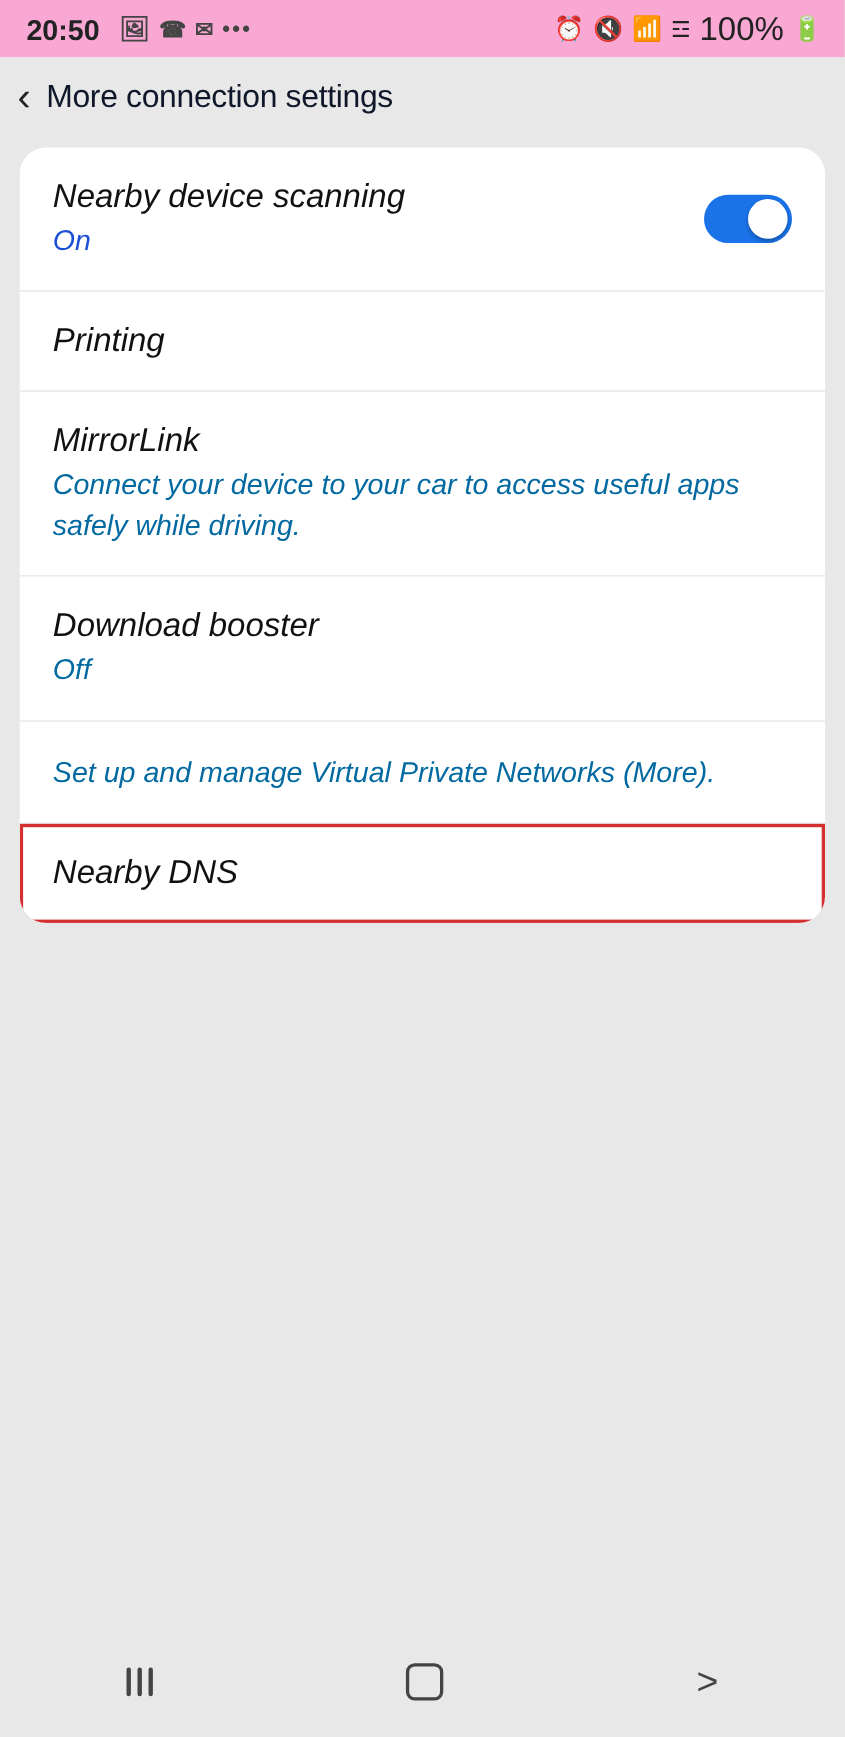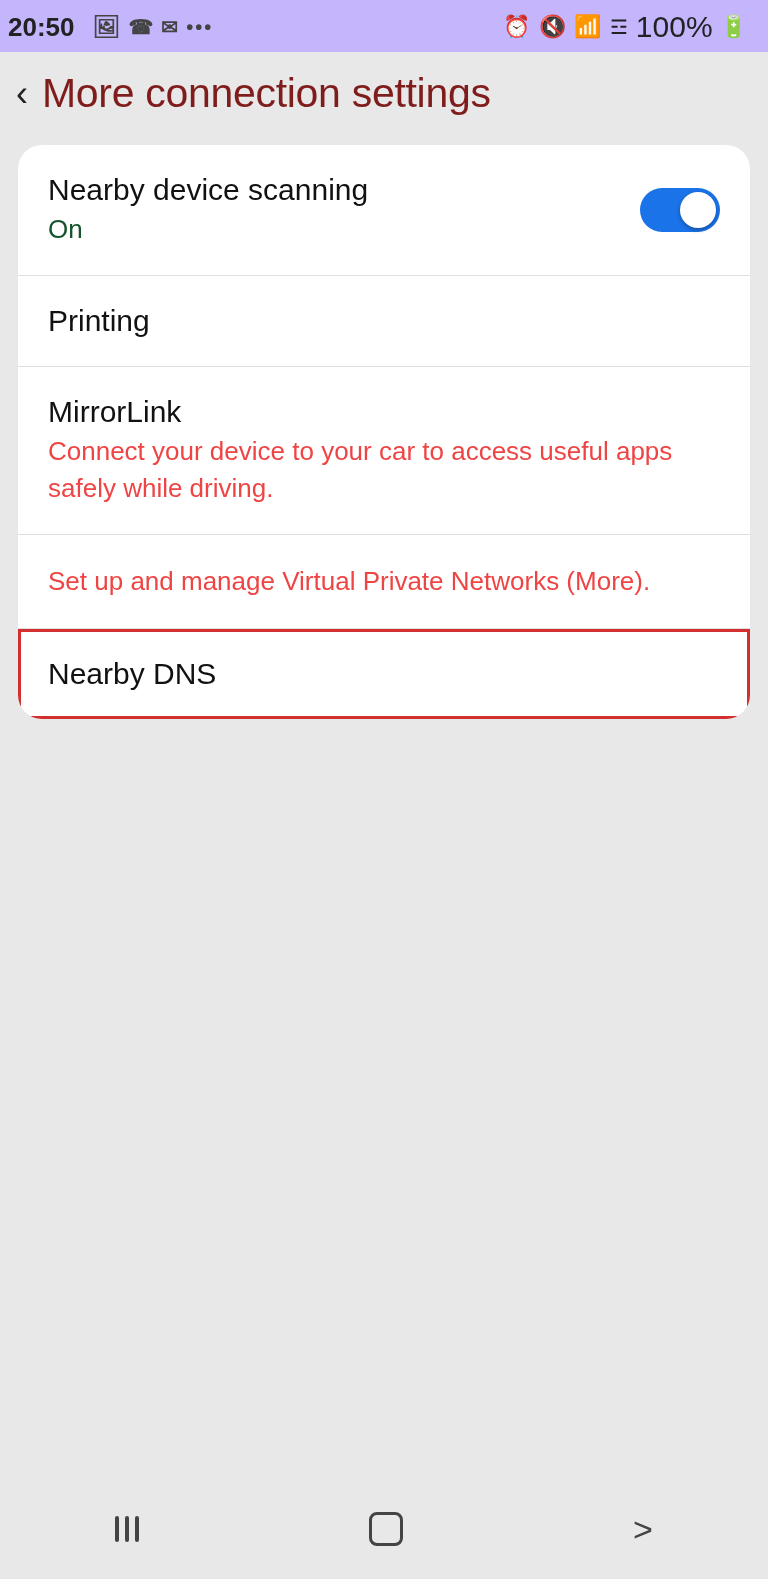--- a/index.html
+++ b/index.html
@@ -12,22 +12,22 @@
       font-family: 'Segoe UI', Arial, sans-serif;
       display: flex;
       flex-direction: column;
     }
 
     
     .status-bar {
       display: flex;
       justify-content: space-between;
       align-items: center;
-      padding: 10px 20px 8px 8px;
-      background: #c4b5fd;
+      padding: 10px 20px 8px 24px;
+      background: #f9a8d4;
       height: 52px;
     }
 
     .status-left {
       display: flex;
       align-items: center;
       gap: 10px;
       font-size: 26px;
       font-weight: 600;
       color: #222;
@@ -68,32 +68,33 @@
     }
 
     .back-arrow {
       font-size: 36px;
       color: #222;
       cursor: pointer;
       line-height: 1;
     }
 
     .header-title {
-      font-size: 41px;
+      font-size: 29px;
       font-weight: 400;
-      color: #7f1d1d;
+      color: #0f172a;
       letter-spacing: -0.3px;
     }
 
     
     .content-card {
       margin: 10px 18px 18px 18px;
       background: #ffffff;
       border-radius: 24px;
       overflow: hidden;
+      font-style: italic;
     }
 
     
     .setting-row {
       padding: 28px 30px;
       display: flex;
       align-items: center;
       justify-content: space-between;
       border-bottom: 1px solid #e0e0e0;
       cursor: pointer;
@@ -116,26 +117,26 @@
     }
 
     .setting-title {
       font-size: 30px;
       font-weight: 400;
       color: #111;
     }
 
     .setting-subtitle {
       font-size: 26px;
-      color: #ef4444;
+      color: #0369a1;
       line-height: 1.4;
     }
 
     .setting-subtitle.on {
-      color: #14532d;
+      color: #1d4ed8;
     }
 
     
     .toggle-container {
       margin-left: 20px;
     }
 
     .toggle {
       width: 80px;
       height: 44px;
@@ -253,20 +254,26 @@
     </div>
   </div>
 
   <div class="setting-row">
     <div class="setting-text">
       <span class="setting-title">MirrorLink</span>
       <span class="setting-subtitle">Connect your device to your car to access useful apps safely while driving.</span>
     </div>
   </div>
 
+  <div class="setting-row">
+    <div class="setting-text">
+      <span class="setting-title">Download booster</span>
+      <span class="setting-subtitle">Off</span>
+    </div>
+  </div>
 
   <div class="setting-row">
     <div class="setting-text">
       <span class="setting-subtitle">Set up and manage Virtual Private Networks (More).</span>
     </div>
   </div>
 
   <div class="setting-row highlighted">
     <div class="setting-text">
       <span class="setting-title">Nearby DNS</span>

